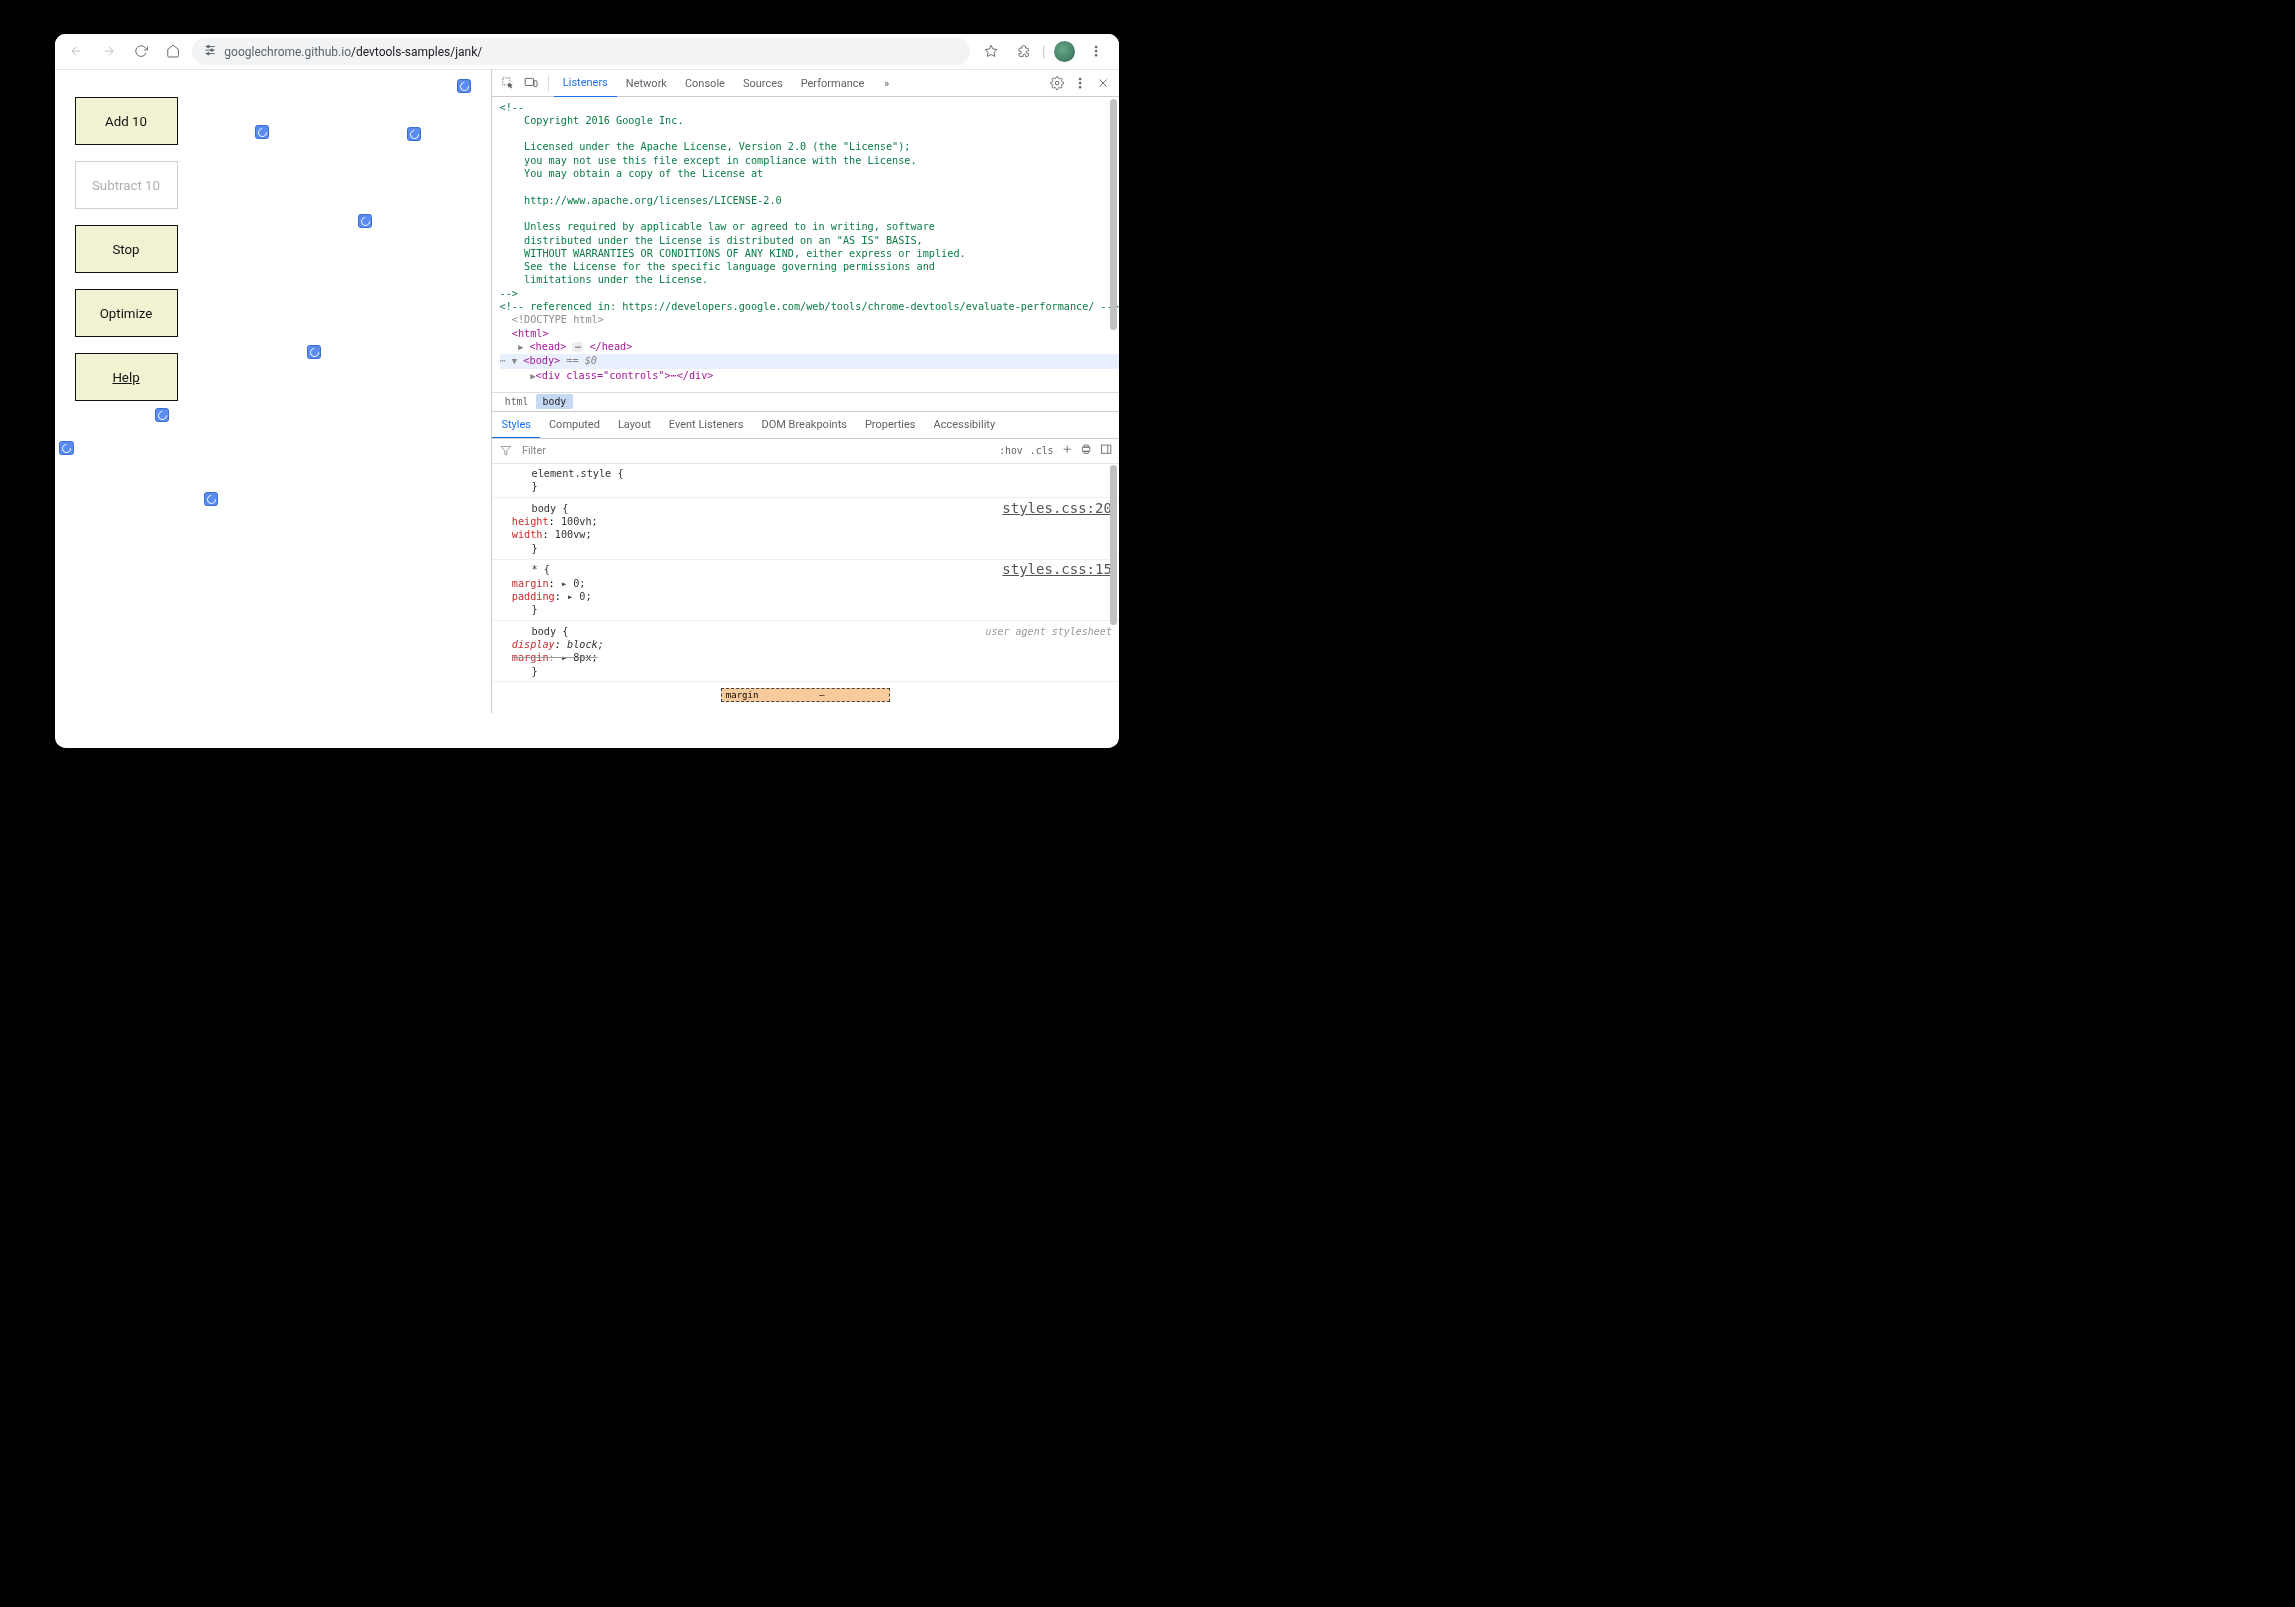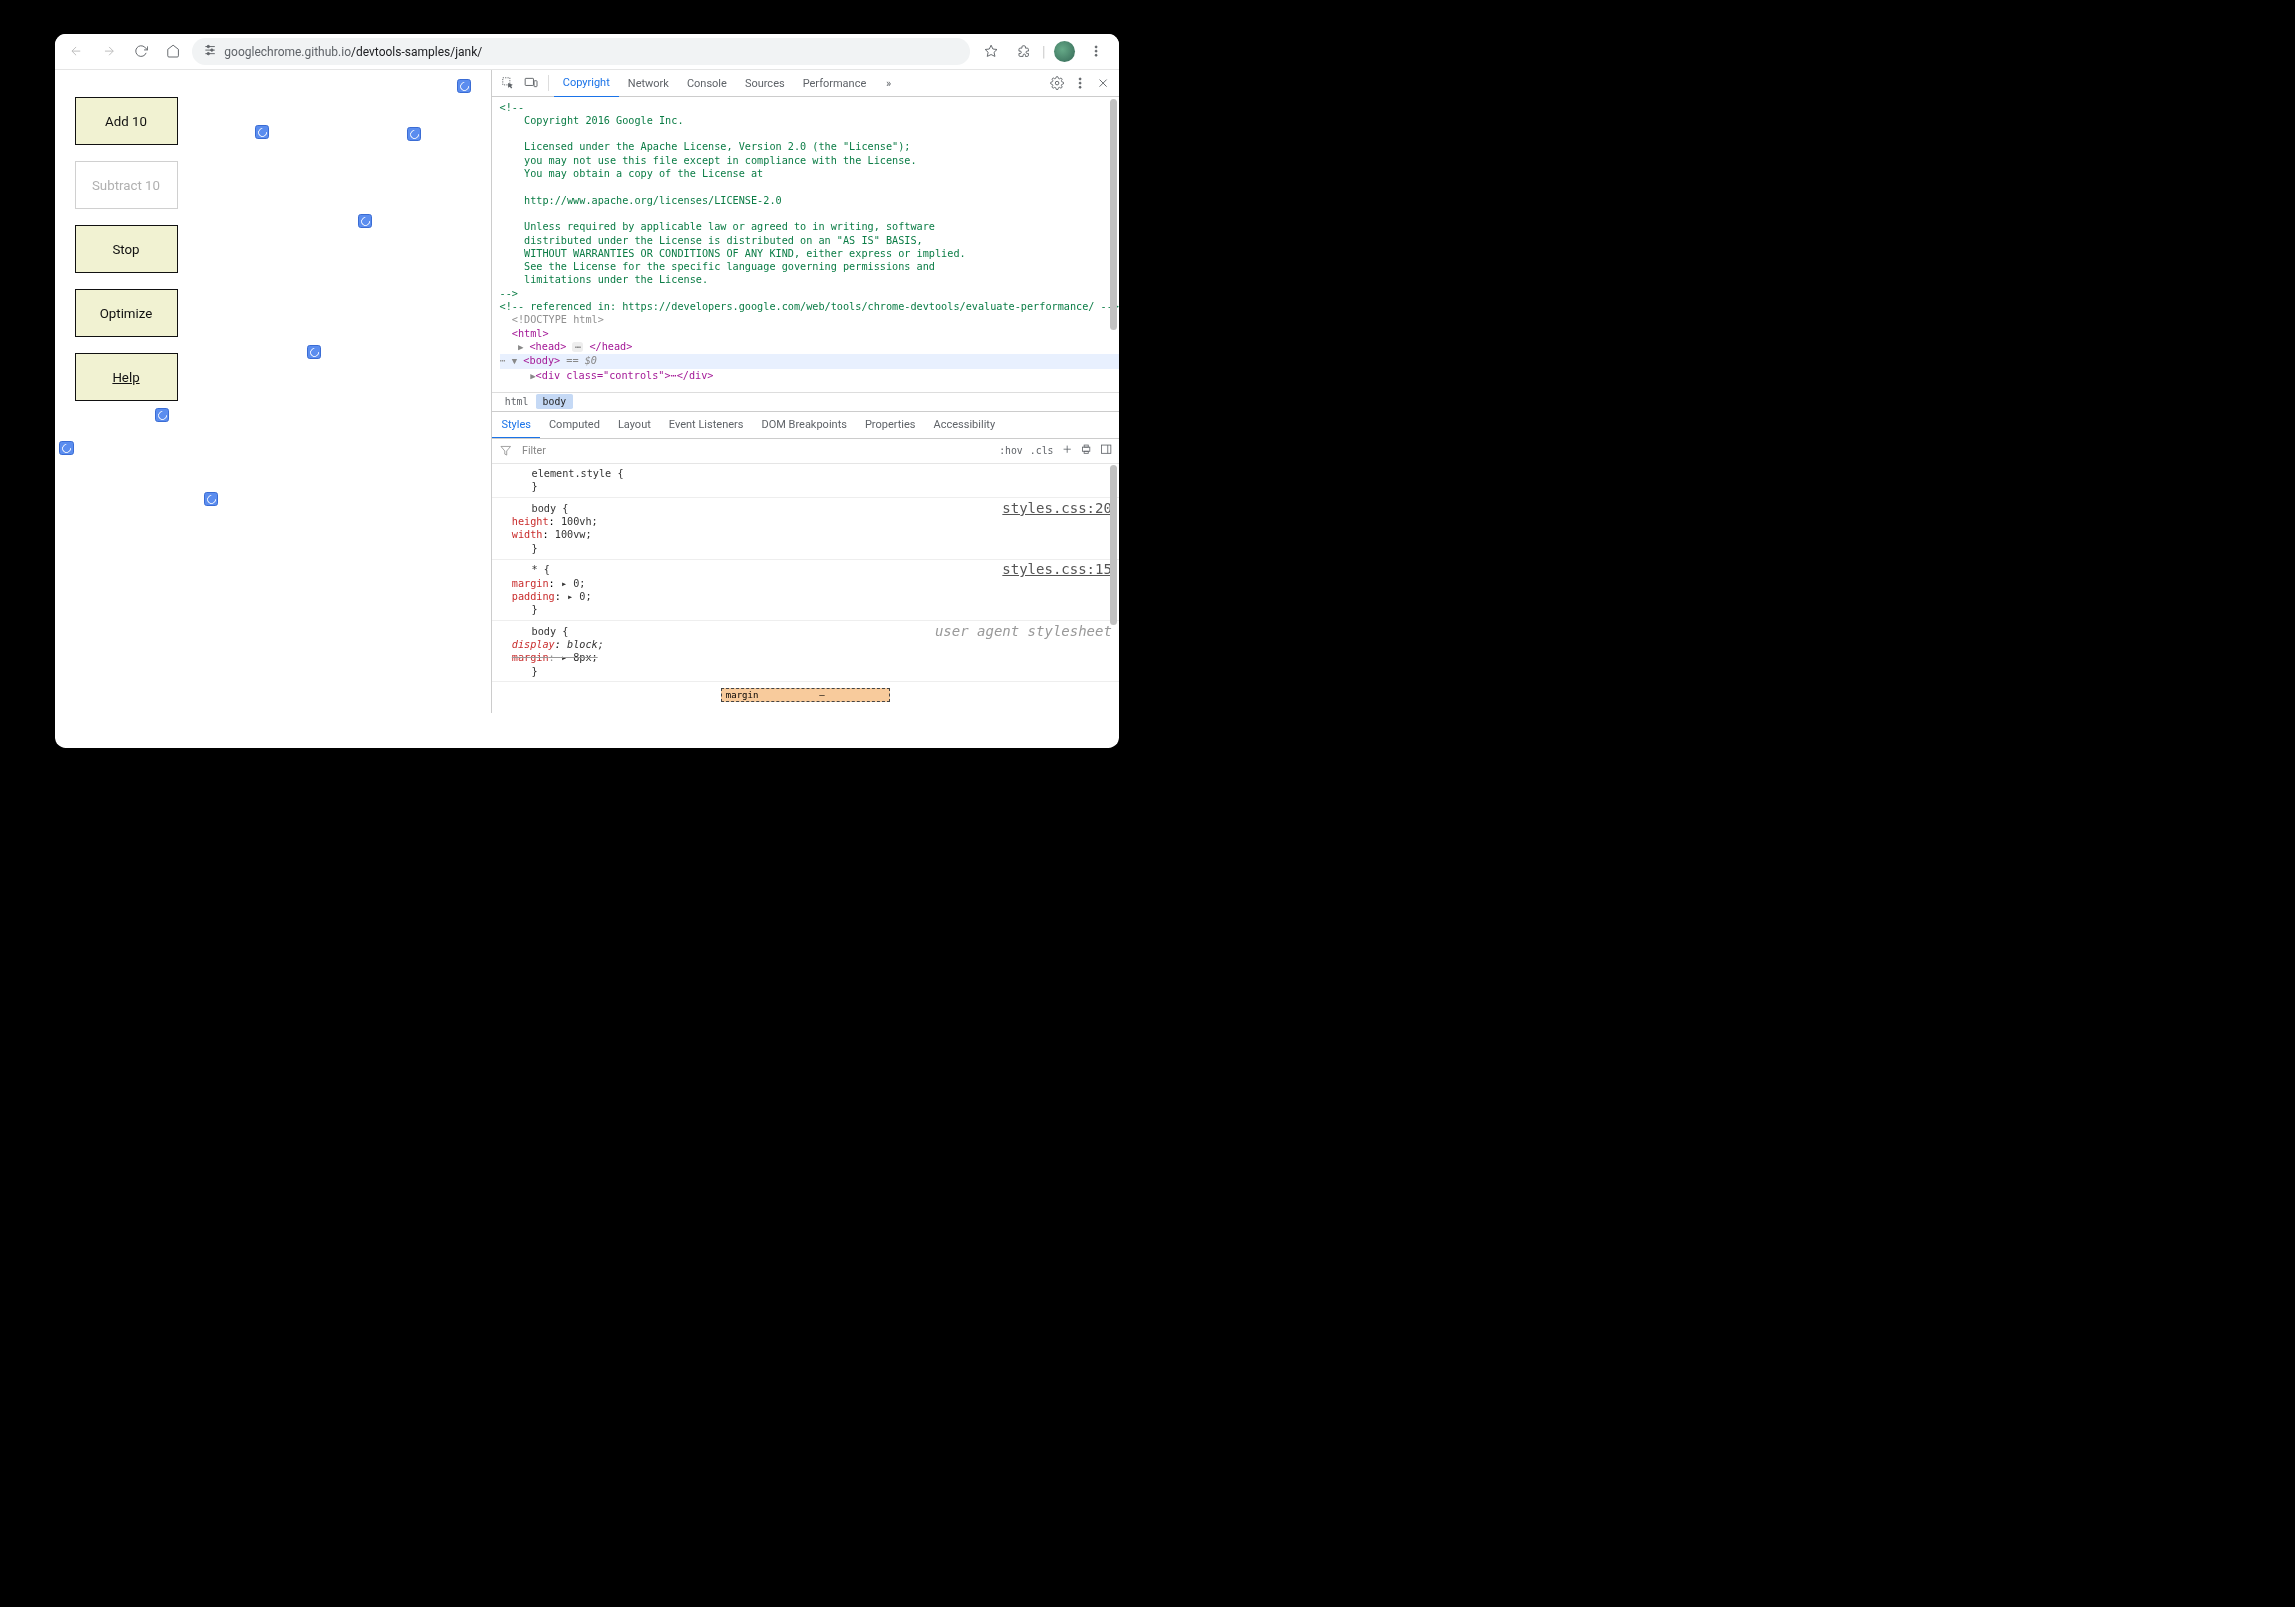--- a/index.html
+++ b/index.html
@@ -281,21 +281,21 @@
 }
 .sel { color: #333; margin-left: 32px; }
 .prop { color: #c92c2c; }
 .val { color: #333; }
 .src-link {
   position: absolute; right: 7.1px; top: 3.6px;
   color: #555; text-decoration: underline; font-size: 14px;
 }
 .src-ua {
   position: absolute; right: 7.1px; top: 3.6px;
-  color: #999; font-style: italic; font-size: 14px;
+  color: #999; font-style: italic; font-size: 10px;
 }
 .strike { text-decoration: line-through; color: #999; }
 .box-model {
   display: flex; justify-content: center; padding-top: 5.3px;
 }
 .bm-margin {
   width: 169px; height: 14.2px;
   background: #f8cb9c;
   border: 0.9px dashed #444;
   font-size: 9px; padding: 0.9px 3.6px;
@@ -402,21 +402,21 @@
             </svg>
         </div>
         <div class="dt-tool-icon">
           <svg class="icon" viewBox="0 0 24 24">
               <rect x="2" y="4" width="14" height="12" rx="1"></rect>
               <rect x="17" y="8" width="5" height="10" rx="1"></rect>
             </svg>
         </div>
         <div style="width:0.9px;height:16px;background:#ddd;margin:0 3.6px"></div>
         <div id="dt-main-tabs" style="display:flex">
-            <div class="dt-tab active">Copyright</div>
+            <div class="dt-tab active">Listeners</div>
             <div class="dt-tab">Network</div>
             <div class="dt-tab">Console</div>
             <div class="dt-tab">Sources</div>
             <div class="dt-tab">Performance</div>
           </div>
         <div class="dt-tab">»</div>
         <div class="dt-tabs-right">
           <div class="dt-tool-icon">
             <svg class="icon" viewBox="0 0 24 24">
                 <circle cx="12" cy="12" r="3"></circle>

